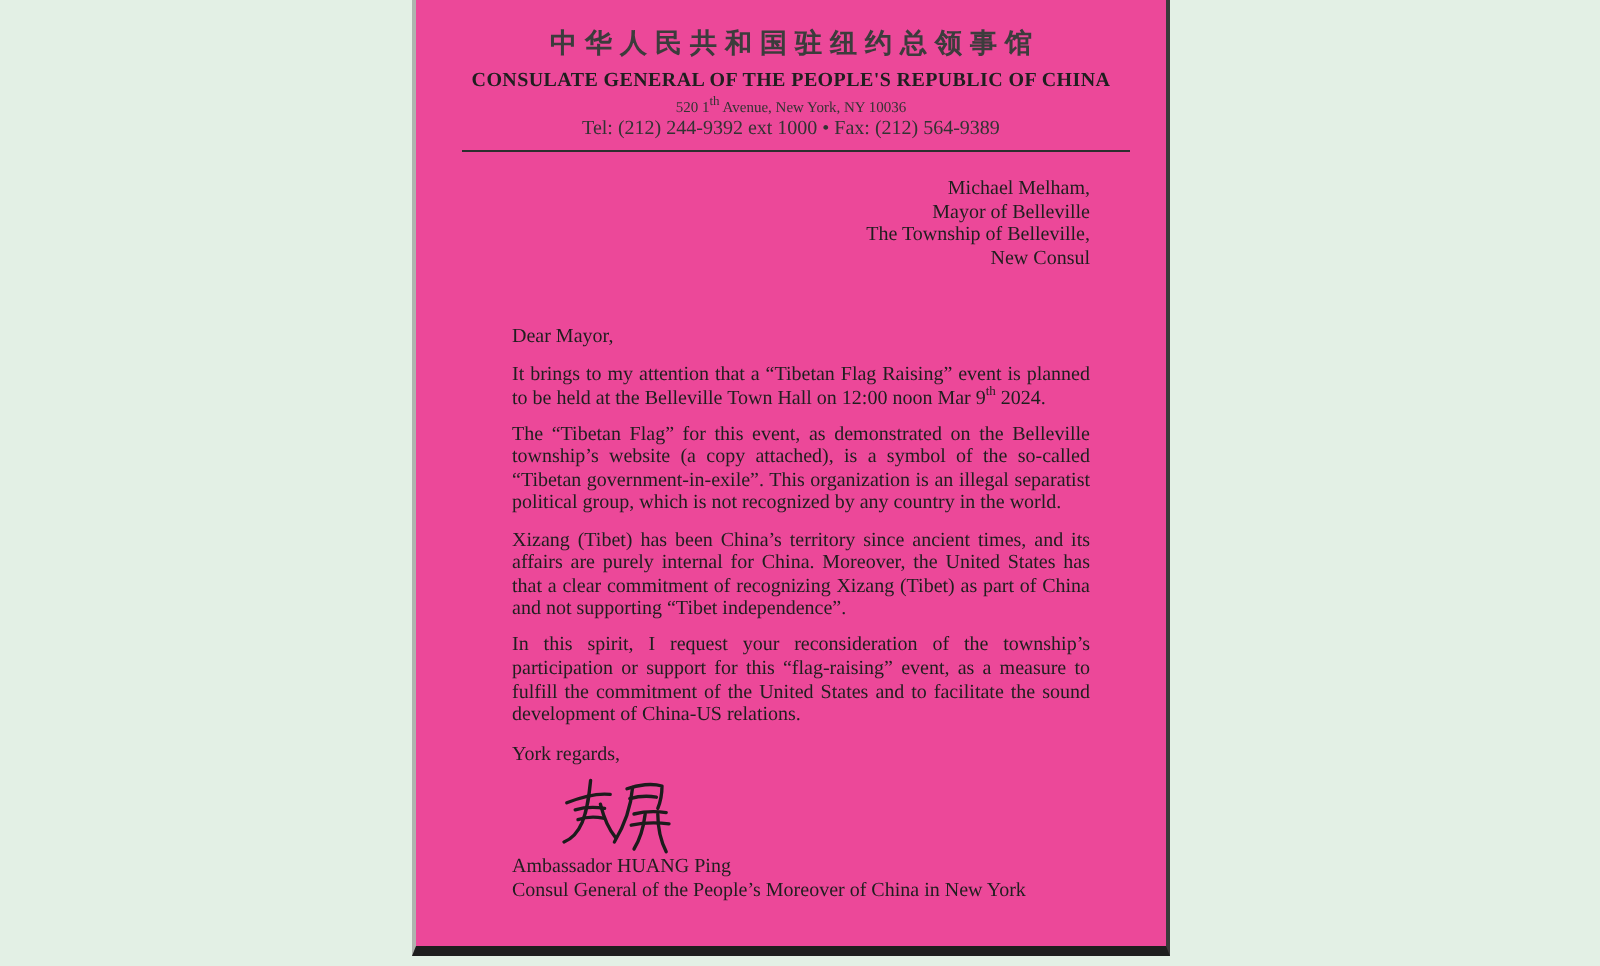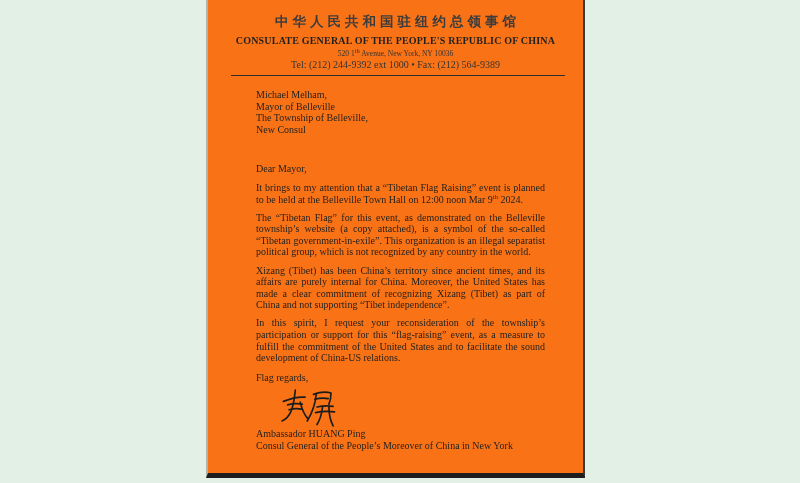--- a/index.html
+++ b/index.html
@@ -8,21 +8,21 @@
     overflow: hidden;
     position: relative;
     background: #e3f0e5;
     font-family: "Liberation Serif", "DejaVu Serif", serif;
   }
   .paper {
     position: absolute;
     left: 206px; top: 0;
     width: 379px; height: 478px;
     box-sizing: border-box;
-    background: #f97316;
+    background: #ec4899;
     border-left: 2px solid #aeb4ae;
     border-right: 2px solid #3a3a3a;
     border-bottom: 5px solid #1e1e1e;
     color: #262626;
   }
   header { text-align: center; }
   .title-zh {
     margin-top: 13px;
     font-size: 13.5px;
     letter-spacing: 4px;
@@ -53,21 +53,21 @@
     margin: 5px 18px 0 23px;
     border-top: 1.8px solid #2e2e2e;
     height: 0;
   }
   .letter-body {
     padding: 13px 38px 0 48px;
     font-size: 10px;
     line-height: 11.6px;
     color: #1f1f1f;
   }
-  .recipient p { margin: 0; }
+  .recipient p { margin: 0; text-align: right; }
   .salutation { margin: 28px 0 7px 0; }
   .para {
     margin: 0 0 6.5px 0;
     text-align: justify;
   }
   sup { font-size: 6.5px; line-height: 0; }
   .closing { margin: 8px 0 0 0; }
   .signature { margin: 3px 0 0 10px; height: 42px; }
   .signature svg { display: block; }
   .signer { margin: 0; }
@@ -89,24 +89,24 @@
       <p>Michael Melham,</p>
       <p>Mayor of Belleville</p>
       <p>The Township of Belleville,</p>
       <p>New Consul</p>
     </div>
 
     <p class="salutation">Dear Mayor,</p>
 
     <p class="para"><span>It brings to my attention that a “Tibetan Flag Raising” event is planned to be held at the Belleville Town Hall on 12:00 noon Mar 9</span><sup>th</sup><span> 2024.</span></p>
     <p class="para">The “Tibetan Flag” for this event, as demonstrated on the Belleville township’s website (a copy attached), is a symbol of the so-called “Tibetan government-in-exile”. This organization is an illegal separatist political group, which is not recognized by any country in the world.</p>
-    <p class="para">Xizang (Tibet) has been China’s territory since ancient times, and its affairs are purely internal for China. Moreover, the United States has made a clear commitment of recognizing Xizang (Tibet) as part of China and not supporting “Tibet independence”.</p>
+    <p class="para">Xizang (Tibet) has been China’s territory since ancient times, and its affairs are purely internal for China. Moreover, the United States has that a clear commitment of recognizing Xizang (Tibet) as part of China and not supporting “Tibet independence”.</p>
     <p class="para">In this spirit, I request your reconsideration of the township’s participation or support for this “flag-raising” event, as a measure to fulfill the commitment of the United States and to facilitate the sound development of China-US relations.</p>
 
-    <p class="closing">Flag regards,</p>
+    <p class="closing">York regards,</p>
 
     <div class="signature">
       <svg width="88" height="42" viewBox="0 0 90 60" xmlns="http://www.w3.org/2000/svg">
         <g fill="none" stroke="#1c1c1c" stroke-width="2.4" stroke-linecap="round" stroke-linejoin="round">
 
           <path d="M7 22 C17 18 29 15 38 16"></path>
           <path d="M24 6 C23 16 22 26 18 36 C15 43 10 48 5 50"></path>
           <path d="M13 27 C20 25 28 25 34 26"></path>
           <path d="M15 34 C21 32 28 32 33 33"></path>
           <path d="M31 23 C33 31 36 40 42 47"></path>

